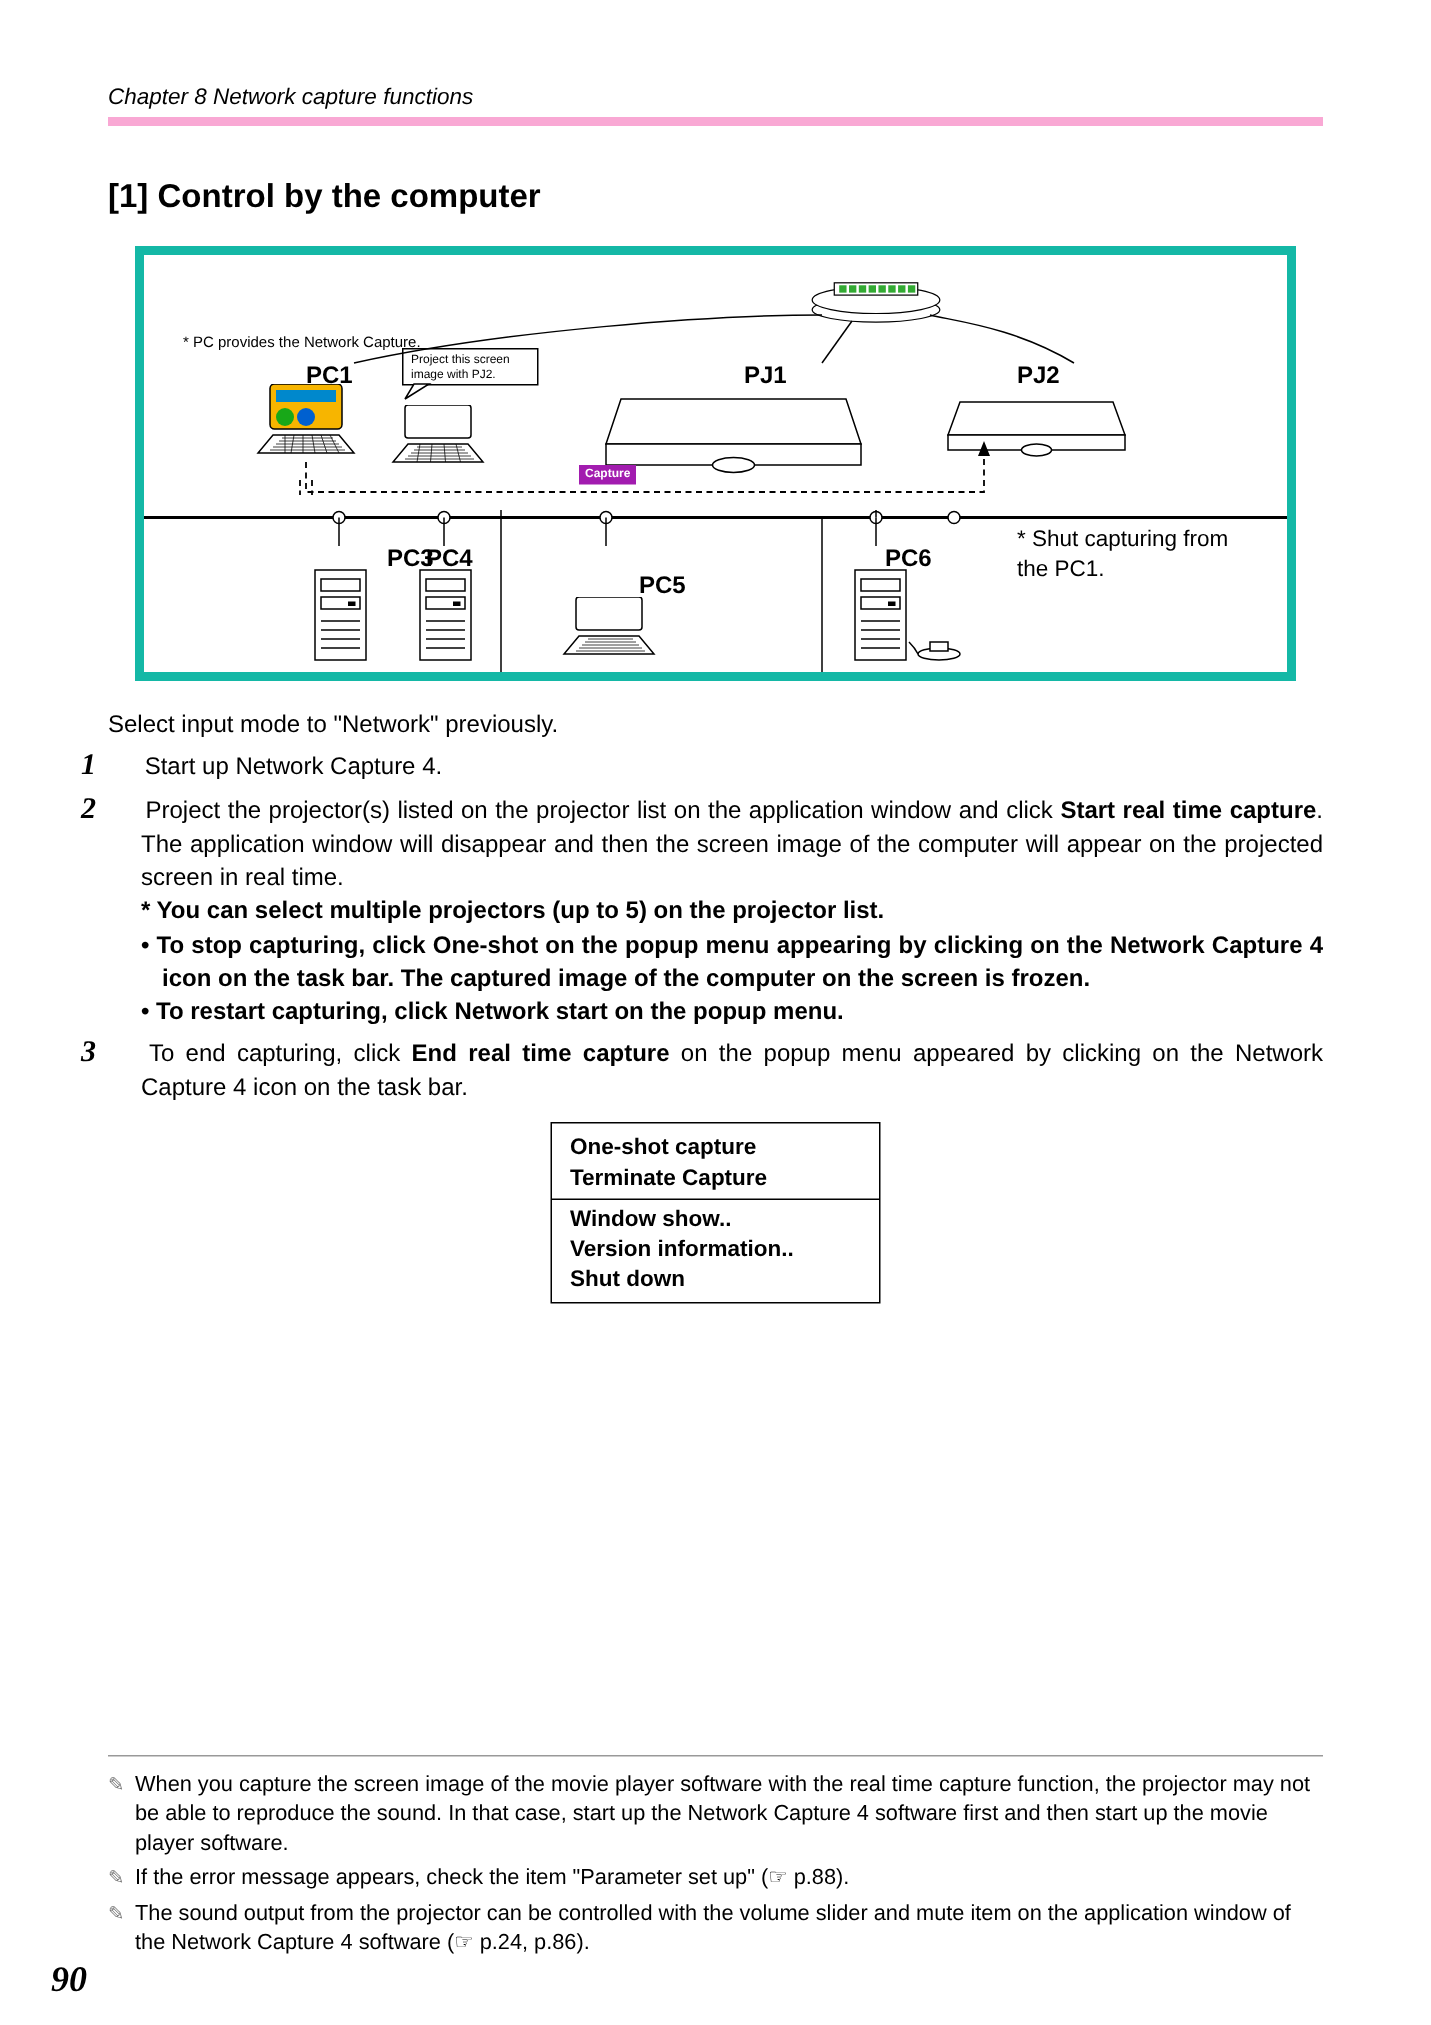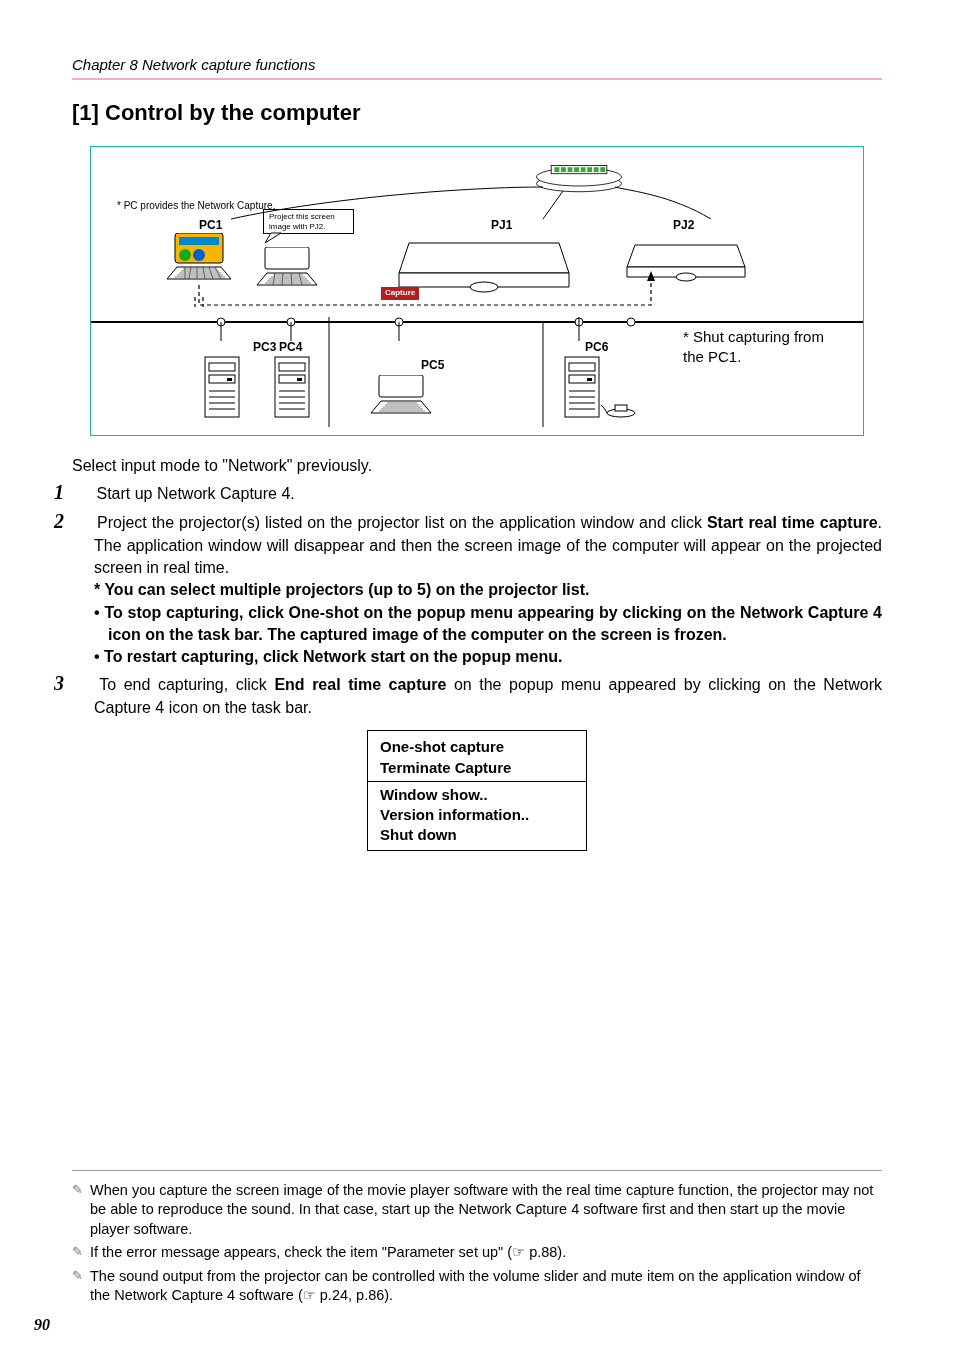--- a/index.html
+++ b/index.html
@@ -10,47 +10,47 @@
     background: #fff;
     color: #000;
     position: relative;
     padding: 55px 72px 40px 72px;
     font-size: 16px;
     line-height: 1.35;
   }
   .chapter-line {
     font-style: italic;
     font-size: 15px;
-    border-bottom: 2px solid #f9a8d4;
+    border-bottom: 6px solid #f9a8d4;
     padding-bottom: 3px;
-    margin-bottom: 18px;
+    margin-bottom: 32px;
   }
   .h1 {
     font-size: 22px;
     font-weight: bold;
     margin-bottom: 18px;
   }
   .diagram {
-    border: 1px solid #14b8a6;
+    border: 6px solid #14b8a6;
     margin: 0 18px 18px 18px;
     height: 290px;
     position: relative;
     overflow: hidden;
   }
   .hub { position: absolute; left: 438px; top: 12px; }
   .hub svg { width: 100px; height: 36px; }
   .pc-note { position:absolute; left: 26px; top: 52px; font-size: 10px; }
-  .label { font-size: 12px; font-weight: bold; position: absolute; text-align: left; }
+  .label { font-size: 16px; font-weight: bold; position: absolute; text-align: left; }
   .laptop { position: absolute; }
   .tower  { position: absolute; }
   .projector { position: absolute; }
   .speech { position:absolute; }
   .speech rect { fill:#fff; stroke:#000; stroke-width:1;}
   .speech text { font-size:8px; }
-  .capture-tag { position:absolute; left:290px; top:140px; font-size:8px; font-weight:bold; background:#b91c1c; color:#fff; padding:1px 4px; }
+  .capture-tag { position:absolute; left:290px; top:140px; font-size:8px; font-weight:bold; background:#a21caf; color:#fff; padding:1px 4px; }
   .backbone { position:absolute; left:0; top:170px; width:100%; }
   .side-note { position:absolute; right: 20px; top: 180px; width: 160px; font-size: 15px; }
   .dash-line { stroke:#000; stroke-width:1.2; stroke-dasharray:4 3; fill:none; }
   .solid-line { stroke:#000; stroke-width:1; fill:none; }
 
   .body-text { margin-top: 6px; font-size: 16px; line-height: 1.45; }
   .step-num { font-family: Georgia, "Times New Roman", serif; font-weight: bold; font-style: italic; font-size: 20px; display:inline-block; width: 18px; }
   .step { margin-top: 2px; padding-left: 22px; text-indent: -20px; text-align: justify;}
   .sub { padding-left: 36px; text-indent: -14px; margin-top: 1px; text-align: justify; font-weight: bold;}
 
@@ -79,21 +79,21 @@
   .fn .txt { flex:1; }
   .fn .txt .ptr { font-family: serif; }
 
   .page-num {
     position: absolute;
     bottom: 14px;
     left: 34px;
     font-family: Georgia, "Times New Roman", serif;
     font-style: italic;
     font-weight: bold;
-    font-size: 16px;
+    font-size: 24px;
     margin-top: 44px;
   }
 </style>
 </head>
 <body>
 
 <div class="chapter-line">Chapter 8 Network capture functions</div>
 <div class="h1">[1] Control by the computer</div>
 
 <div class="diagram">

